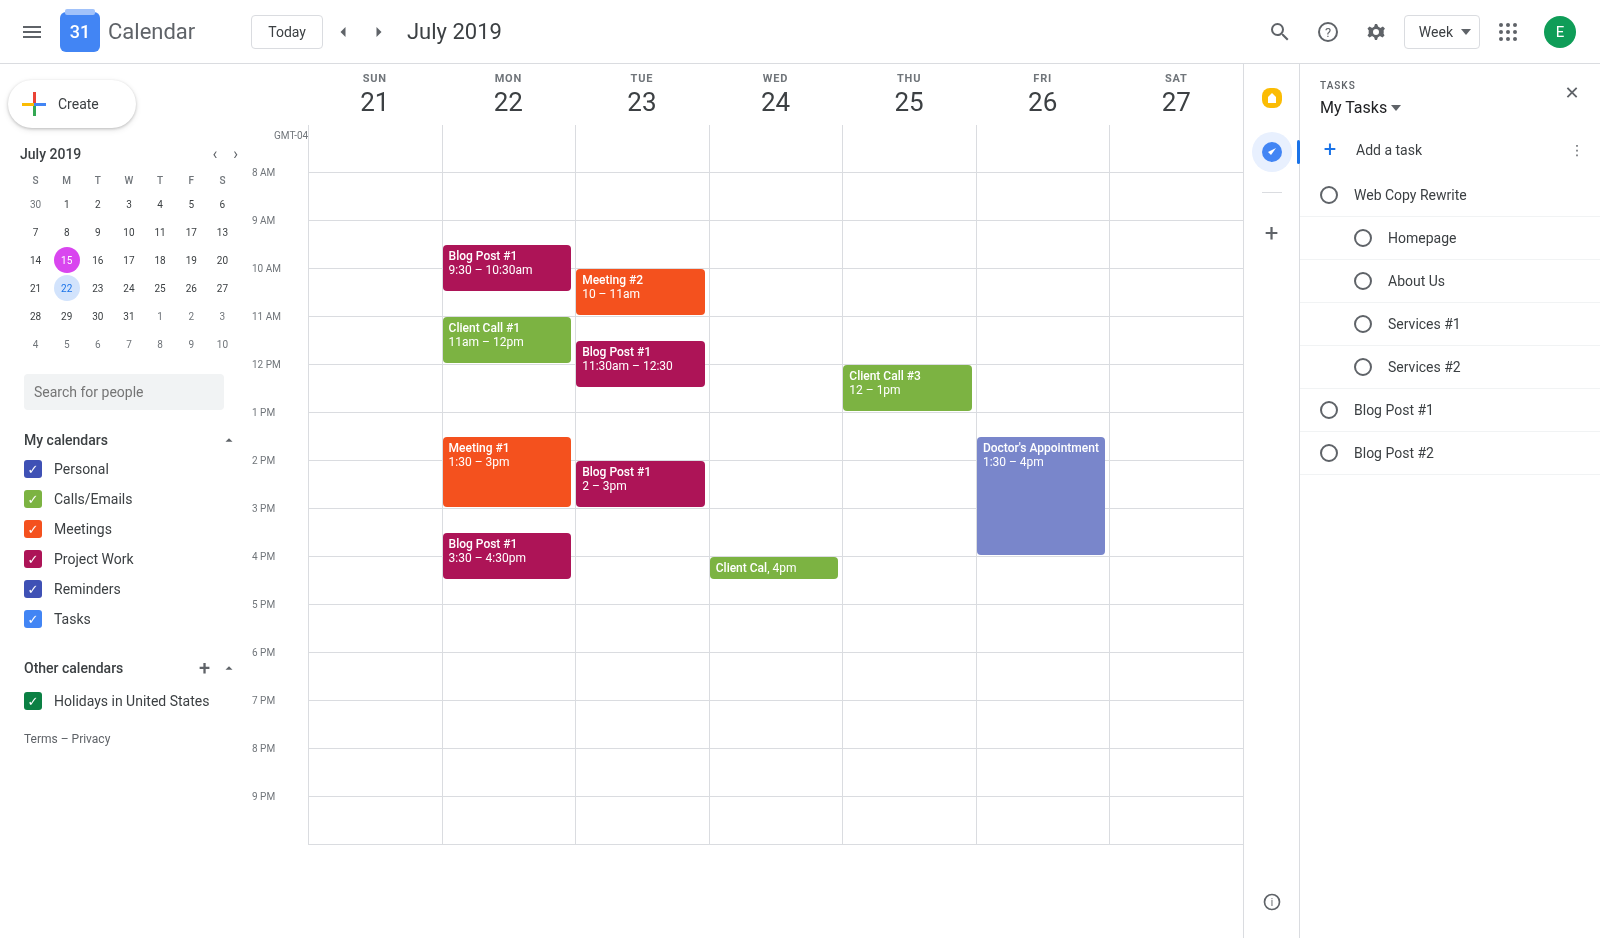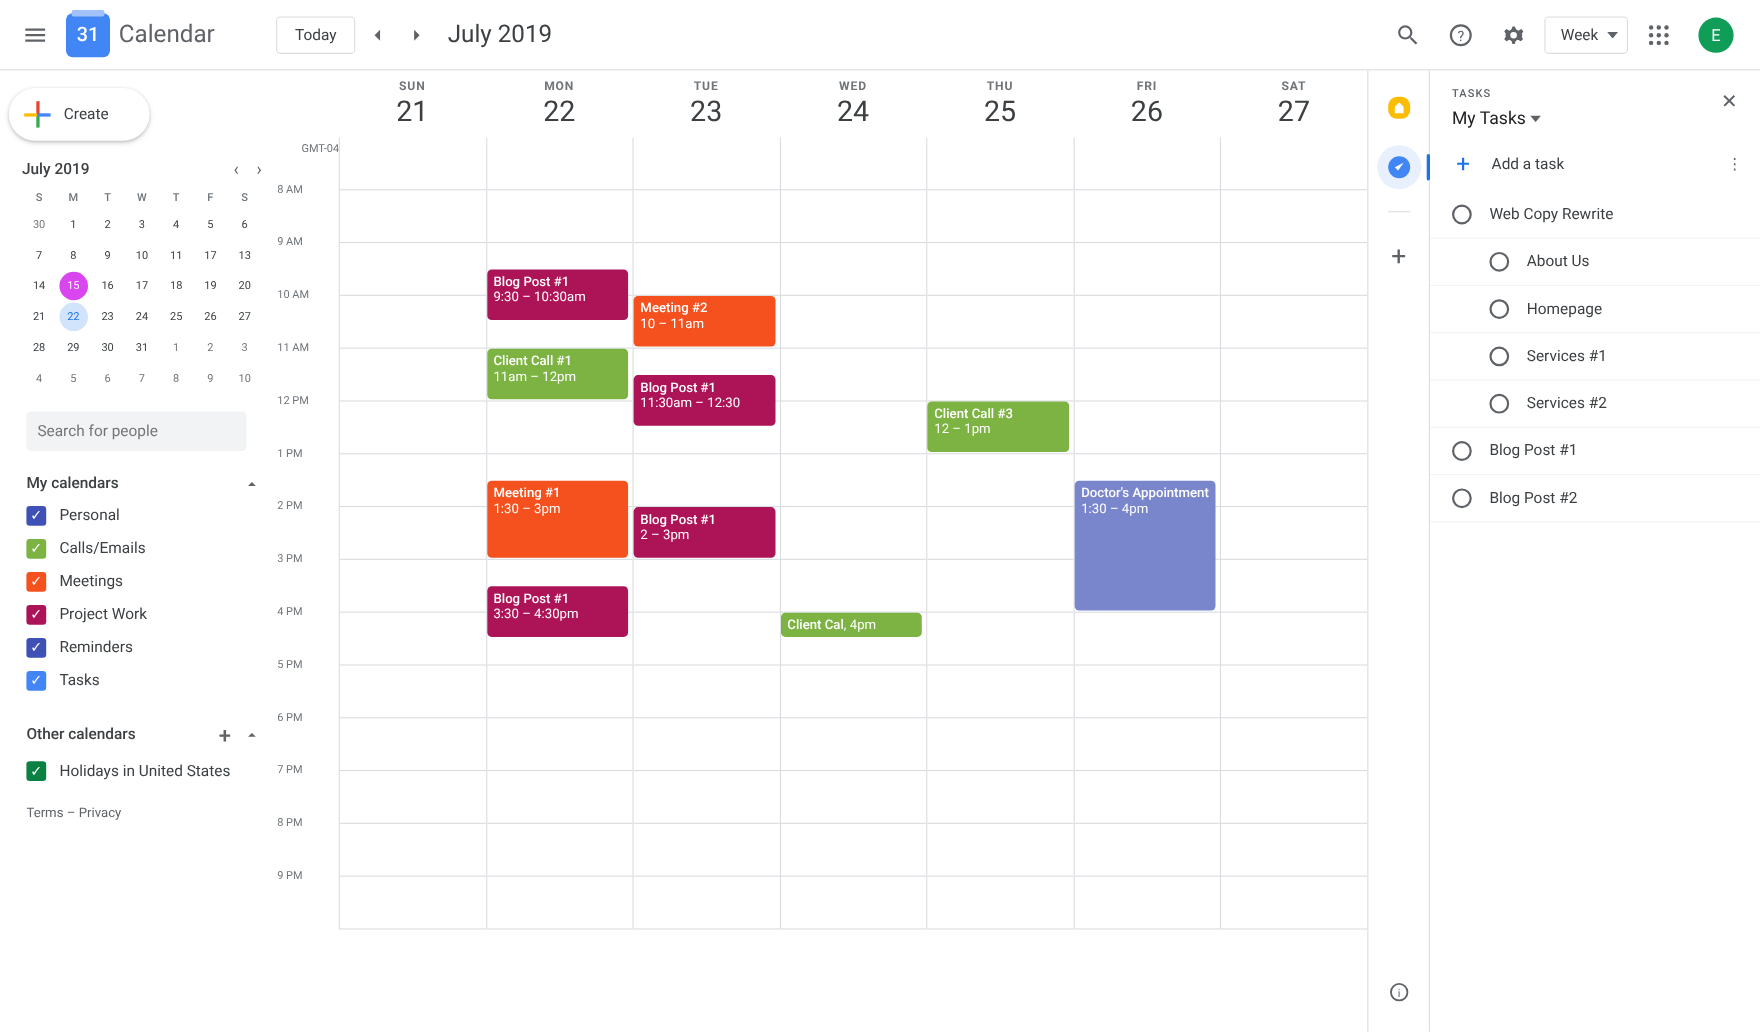--- a/index.html
+++ b/index.html
@@ -527,25 +527,25 @@
       <span>Add a task</span>
       <span class="task-more">⋮</span>
     </div>
     <div id="tasks-list">
         <div class="task-item">
           <span class="task-circle"></span>
           <span>Web Copy Rewrite</span>
         </div>
         <div class="task-item sub">
           <span class="task-circle"></span>
+          <span>Homepage</span>
+        </div>
+        <div class="task-item sub">
+          <span class="task-circle"></span>
           <span>About Us</span>
-        </div>
-        <div class="task-item sub">
-          <span class="task-circle"></span>
-          <span>Homepage</span>
         </div>
         <div class="task-item sub">
           <span class="task-circle"></span>
           <span>Services #1</span>
         </div>
         <div class="task-item sub">
           <span class="task-circle"></span>
           <span>Services #2</span>
         </div>
         <div class="task-item">

